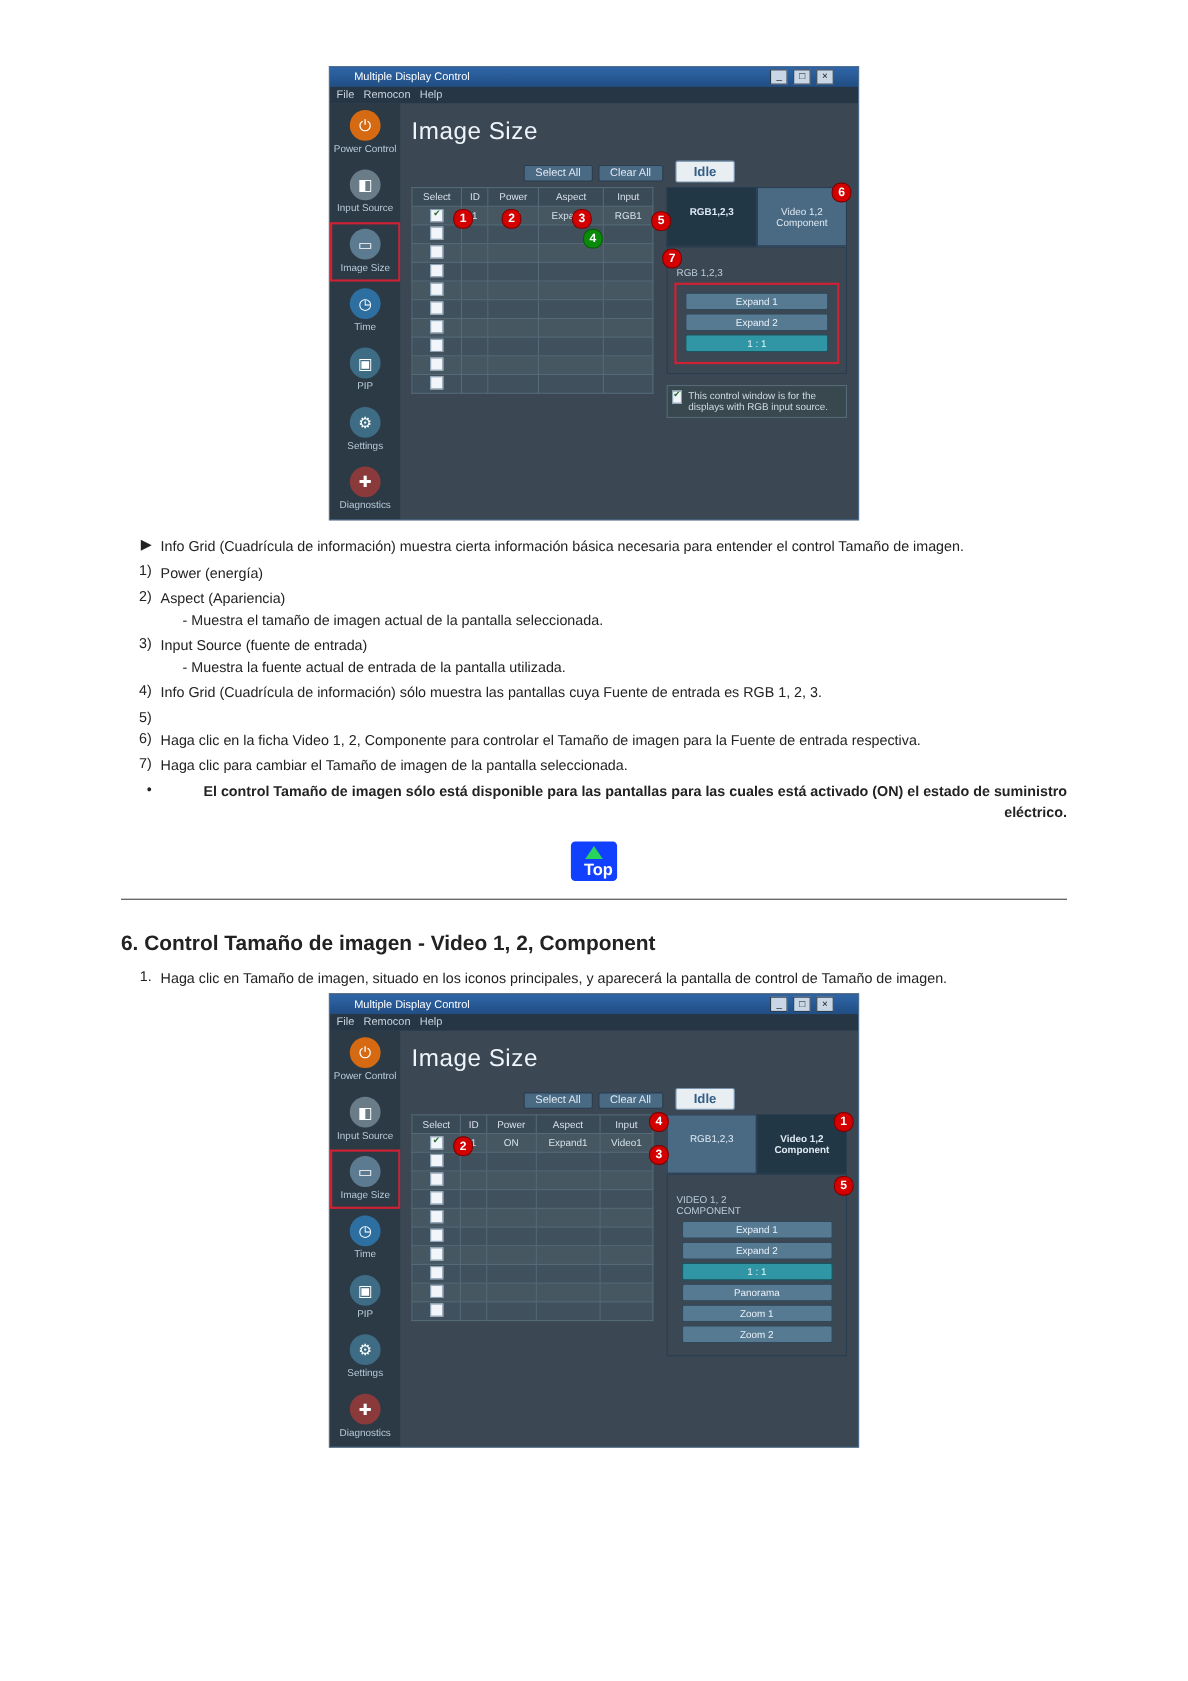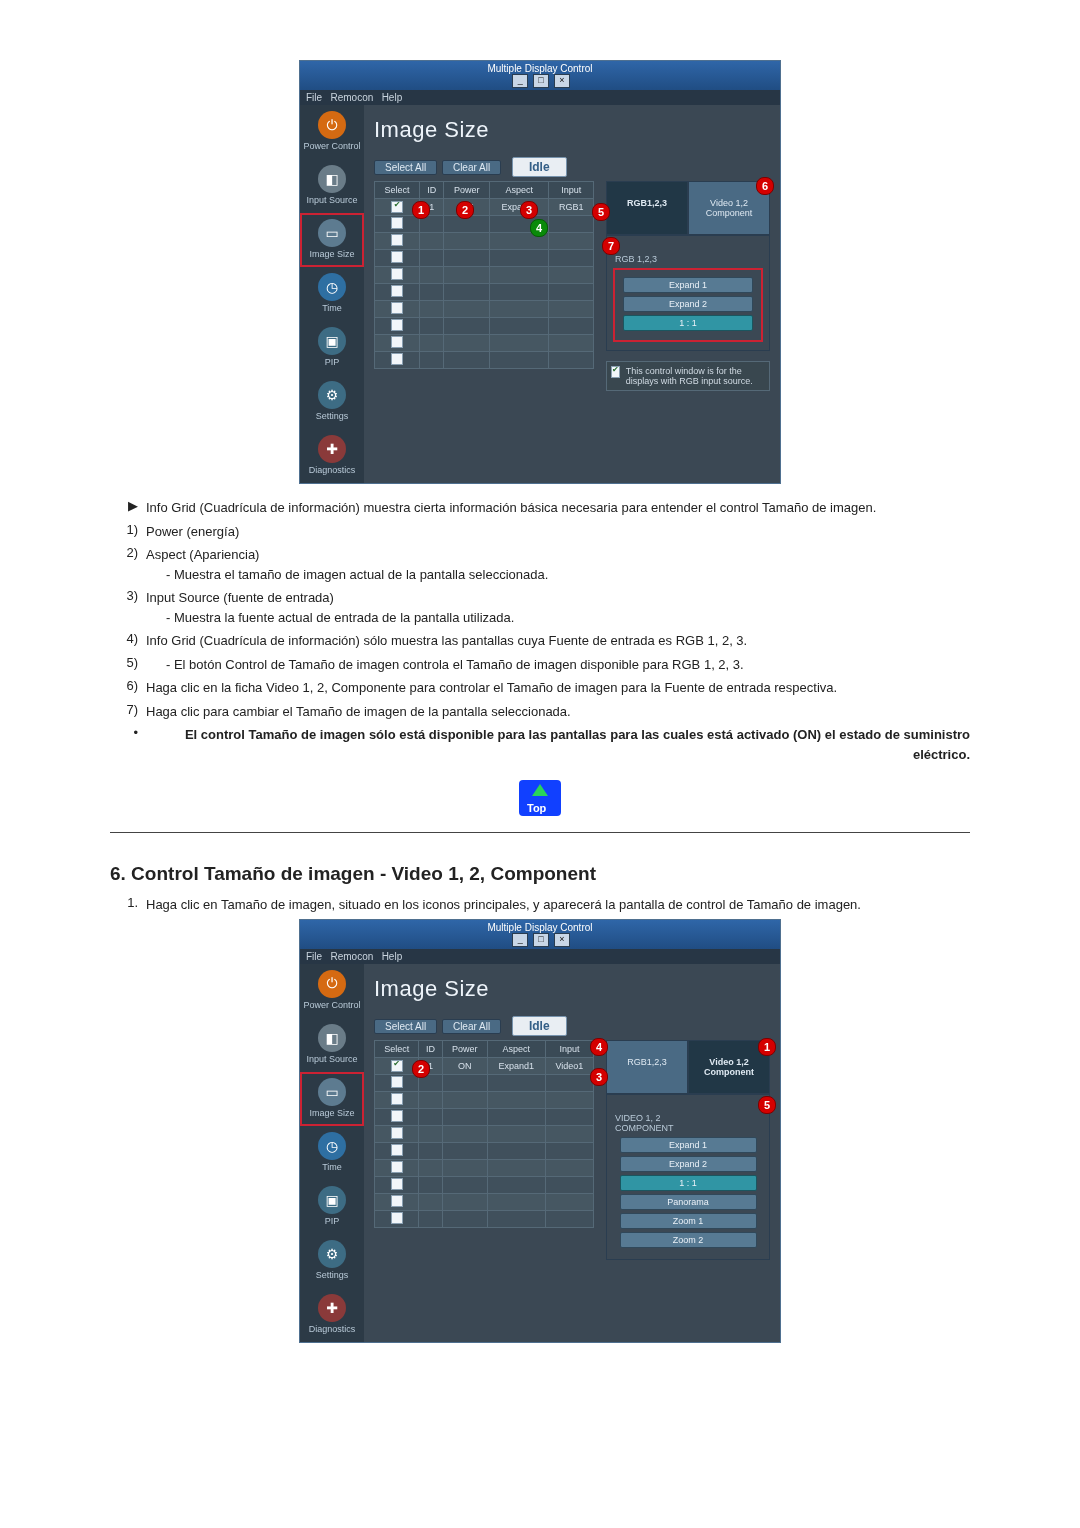--- a/index.html
+++ b/index.html
@@ -27,21 +27,20 @@
     font-size: 10px;
   }
   .win-title {
     background: linear-gradient(#2f66a8, #204d83);
     color: #fff;
     padding: 2px 22px;
     display: flex;
     justify-content: space-between;
     align-items: center;
     font-size: 10px;
-    flex-direction: column;
   }
   .win-min, .win-max, .win-close {
     width: 14px; height: 12px; display: inline-block;
     background: #c8d6e6; margin-left: 2px; border: 1px solid #2a3d50;
     text-align: center; line-height: 10px; font-size: 9px; color: #111;
   }
   .win-menu {
     background: #273645;
     padding: 2px 6px;
     font-size: 10px;
@@ -67,21 +66,21 @@
   .side-icon.pip   { background: #3d6c84; }
   .side-icon.sett  { background: #3d6c84; }
   .side-icon.diag  { background: #8a3a3a; }
   .side-label { font-size: 9px; color: #b9cad8; margin-top: 2px; }
 
   .main { flex: 1; padding: 8px 10px 14px 10px; background: #3b4854; }
   .main h1 {
     color: #eef4fa; font-size: 22px; font-weight: normal;
     margin: 4px 0 14px 0; letter-spacing: 0.5px;
   }
-  .btn-row { margin-bottom: 4px; }
+  .btn-row { margin-bottom: 4px; text-align: center; }
   .sm-btn {
     display: inline-block;
     background: #4a6a84;
     border: 1px solid #2a3d50;
     color: #dfe9f2;
     padding: 1px 10px;
     font-size: 10px;
     border-radius: 2px;
     margin-right: 2px;
   }
@@ -181,21 +180,21 @@
   }
   .top-icon::before {
     content: ""; position: absolute;
     border-left: 8px solid transparent;
     border-right: 8px solid transparent;
     border-bottom: 12px solid #29d45a;
     left: 13px; top: 4px;
   }
   .top-icon span {
     position: absolute; bottom: 2px; left: 8px; right: 0;
-    text-align: left; color: #fff; font-size: 11px; font-weight: bold;
+    text-align: center; color: #fff; font-size: 15px; font-weight: bold;
   }
   h2.section {
     font-size: 19px; font-weight: bold; margin: 16px 0 10px 0;
   }
 </style>
 </head>
 <body>
 
 <div class="page">
 
@@ -397,21 +396,20 @@
       <span class="sub">- Muestra la fuente actual de entrada de la pantalla utilizada.</span>
     </div>
       </div>
     <div class="bullet-row">
         <div class="bullet-key">4)</div>
         <div class="bullet-text">Info Grid (Cuadrícula de información) sólo muestra las pantallas cuya Fuente de entrada es RGB 1, 2, 3.</div>
       </div>
     <div class="bullet-row">
         <div class="bullet-key">5)</div>
         <div class="bullet-text">
-      <span class="sub">- El botón Control de Tamaño de imagen controla el Tamaño de imagen disponible para RGB 1, 2, 3.</span>
     </div>
       </div>
     <div class="bullet-row">
         <div class="bullet-key">6)</div>
         <div class="bullet-text">Haga clic en la ficha Video 1, 2, Componente para controlar el Tamaño de imagen para la Fuente de entrada respectiva.</div>
       </div>
     <div class="bullet-row">
         <div class="bullet-key">7)</div>
         <div class="bullet-text">Haga clic para cambiar el Tamaño de imagen de la pantalla seleccionada.</div>
       </div>

